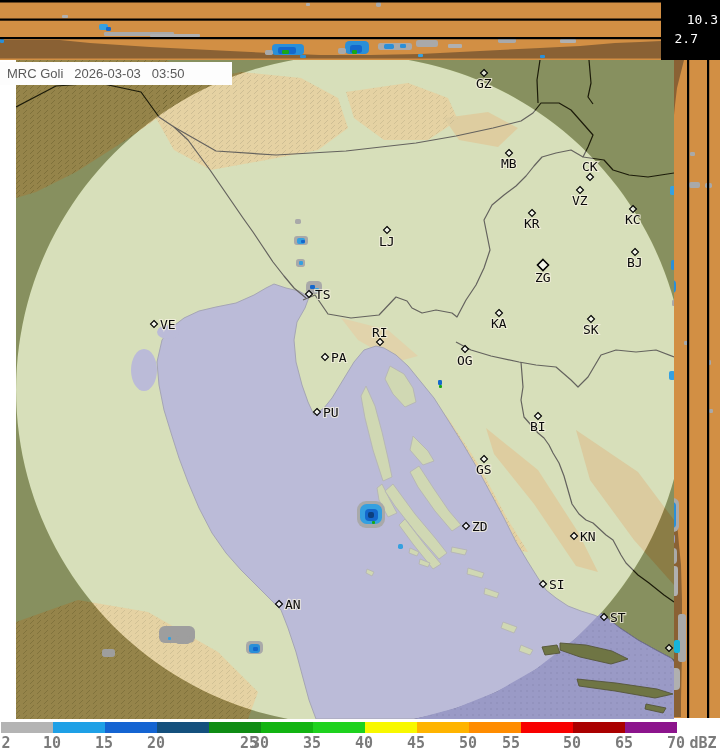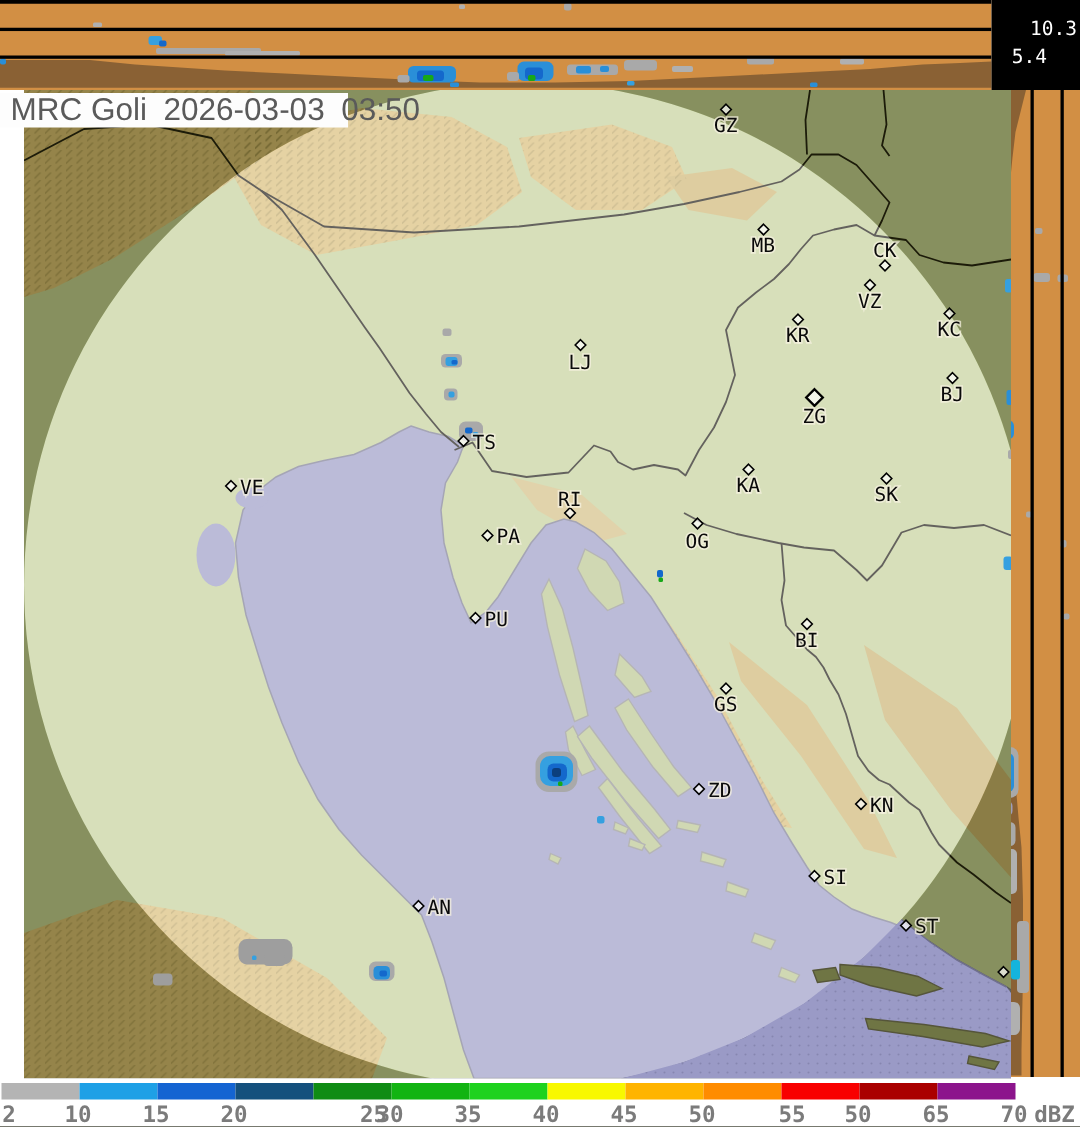--- a/index.html
+++ b/index.html
@@ -14,21 +14,21 @@
   #height-box .hv{position:absolute;white-space:pre;}
   #hv-upper{top:12px;right:2px;}
   #hv-lower{top:31px;right:22px;}
   
   #right-panel{position:absolute;left:658px;top:60px;width:62px;height:658px;background:#d28f44;}
   #right-panel svg{position:absolute;left:0;top:0;}
   
   #map-wrap{position:absolute;left:16px;top:60px;width:658px;height:659px;background:#9898c4;}
   
   #header{position:absolute;left:0;top:62px;width:232px;height:23px;background:#fdfdfd;
-          color:#5a5a5a;font-size:21px;line-height:23px;padding-left:7px;box-sizing:border-box;
+          color:#5a5a5a;font-size:13px;line-height:23px;padding-left:7px;box-sizing:border-box;
           white-space:pre;}
   #header .sep{display:inline-block;width:11px;}
   
   #scale-area{position:absolute;left:0;top:719px;width:720px;height:32px;background:#fff;}
   #scale-bar{position:absolute;left:1px;top:3px;height:11px;display:flex;}
   #scale-bar .seg{height:11px;}
   #scale-ticks{position:absolute;left:0;top:15px;width:720px;height:16px;
                font-family:"DejaVu Sans Mono",monospace;font-weight:bold;font-size:15px;color:#7b7b7b;}
   #scale-ticks .tick{position:absolute;transform:translateX(-50%);white-space:nowrap;}
   svg text.city{font-family:"DejaVu Sans Mono",monospace;font-size:13px;fill:#0a0a0a;
@@ -71,21 +71,21 @@
           <rect x="418" y="54" width="5" height="3" rx="1" fill="#35a0e0"></rect>
         </g>
       <rect x="0" y="0" width="661" height="2.5" fill="#000"></rect>
       <rect x="0" y="18.5" width="661" height="2.2" fill="#000"></rect>
       <rect x="0" y="37" width="661" height="2.2" fill="#000"></rect>
     </svg>
   </div>
 
   <div id="height-box">
     <span class="hv" id="hv-upper">10.3</span>
-    <span class="hv" id="hv-lower">5.4</span>
+    <span class="hv" id="hv-lower">2.7</span>
   </div>
 
   <div id="right-panel">
     <svg width="62" height="658" viewBox="658 60 62 658">
       <polygon fill="#8a6134" points="661,60 684,60 681,72 677,88 675,105 673,125 671,150 669,180 667,210 666,240 665,275 665,320 665,370 666,410 668,445 671,472 674,498 677,522 679,545 681,565 682,600 682,650 681,700 681,717 661,717"></polygon>
       <g id="right-echoes">
           <rect x="666" y="238" width="8" height="13" rx="2.6666666666666665" fill="#2a8fd8"></rect>
           <rect x="668" y="242" width="5" height="6" rx="1.6666666666666667" fill="#1468cc"></rect>
           <rect x="664" y="280" width="12" height="13" rx="4" fill="#2a8fd8"></rect>
           <rect x="667" y="284" width="6" height="6" rx="2" fill="#1468cc"></rect>
@@ -307,21 +307,21 @@
         <span class="tick" style="left: 6px;">2</span>
         <span class="tick" style="left: 52px;">10</span>
         <span class="tick" style="left: 104px;">15</span>
         <span class="tick" style="left: 156px;">20</span>
         <span class="tick" style="left: 208px; margin-left: 41px;">25</span>
         <span class="tick" style="left: 260px;">30</span>
         <span class="tick" style="left: 312px;">35</span>
         <span class="tick" style="left: 364px;">40</span>
         <span class="tick" style="left: 416px;">45</span>
         <span class="tick" style="left: 468px;">50</span>
-        <span class="tick" style="left: 528px;">55</span>
+        <span class="tick" style="left: 511px;">55</span>
         <span class="tick" style="left: 572px;">50</span>
         <span class="tick" style="left: 624px;">65</span>
         <span class="tick" style="left: 676px;">70</span>
         <span class="tick" style="left: 703px;">dBZ</span>
       </div>
   </div>
 
 </div>
 
 </body></html>

